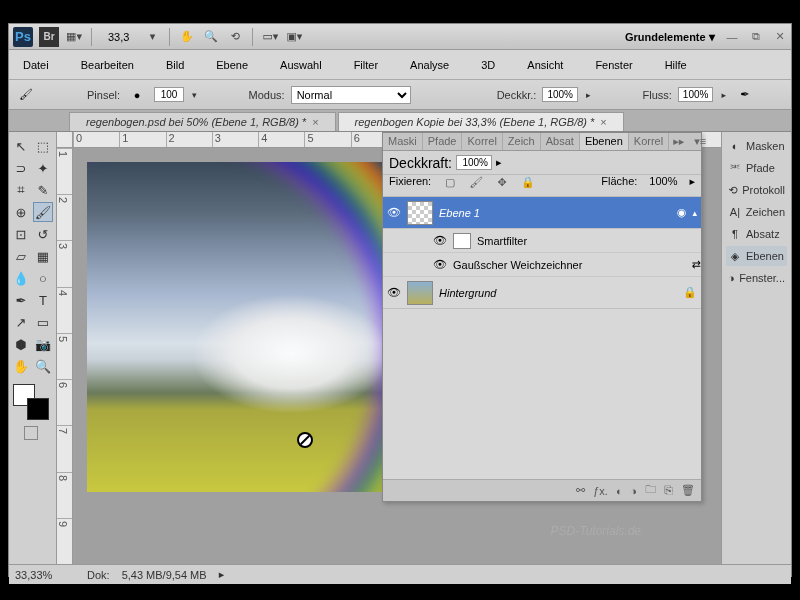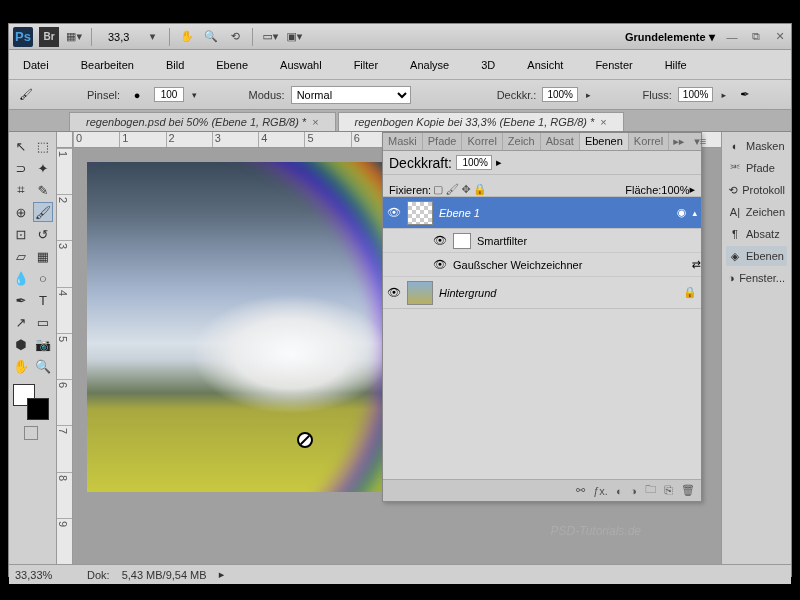--- a/index.html
+++ b/index.html
@@ -66,21 +66,21 @@
 .panel-tabs .pt { padding:2px 5px; border-right:1px solid #aaa; color:#666;text-align:center; }
 .panel-tabs .pt.active { background:#d4d4d4; color:#000; }
 .panel-tabs .pt-arrows { margin-left:auto; padding:2px 4px; color:#666; }
 .panel-tabs .pt-close { padding:2px 6px; color:#666; }
 
 .panel-opts { height:24px; display:flex; align-items:center; padding:0 6px; gap:4px; border-bottom:1px solid #bbb; }
 .panel-opts select { flex:1; font-size:10px; }
 .panel-opts .plbl { font-size:14px; }
 .panel-opts .pval { background:#fff; border:1px solid #999; padding:1px 3px; font-size:10px; width:36px; text-align:right; }
 
-.panel-fix { height:22px; display:flex; align-items:flex-end; padding:0 6px; gap:0; border-bottom:1px solid #bbb; font-size:10px; }
+.panel-fix { height:22px; display:flex; align-items:flex-start; padding:0 6px; gap:12px; border-bottom:1px solid #bbb; font-size:10px; }
 .panel-fix .fx-icon { width:14px; height:14px; display:flex; align-items:center; justify-content:center; color:#555; }
 
 .layer-list { flex:1; background:#d8d8d8; overflow:auto; }
 .layer { display:flex; align-items:center; height:32px; border-bottom:1px solid #c0c0c0; padding:0 4px; gap:6px; }
 .layer.selected { background:#4a7ac8; color:#fff; }
 .layer .eye { width:14px; text-align:center; }
 .layer .thumb { width:26px; height:24px; background:#fff; border:1px solid #888; position:relative; }
 .layer .thumb.chk { background:repeating-conic-gradient(#ccc 0 25%,#fff 0 50%) 0 0/8px 8px; }
 .layer .lname { flex:1; font-style:italic; }
 .layer .lock { color:#555; }

